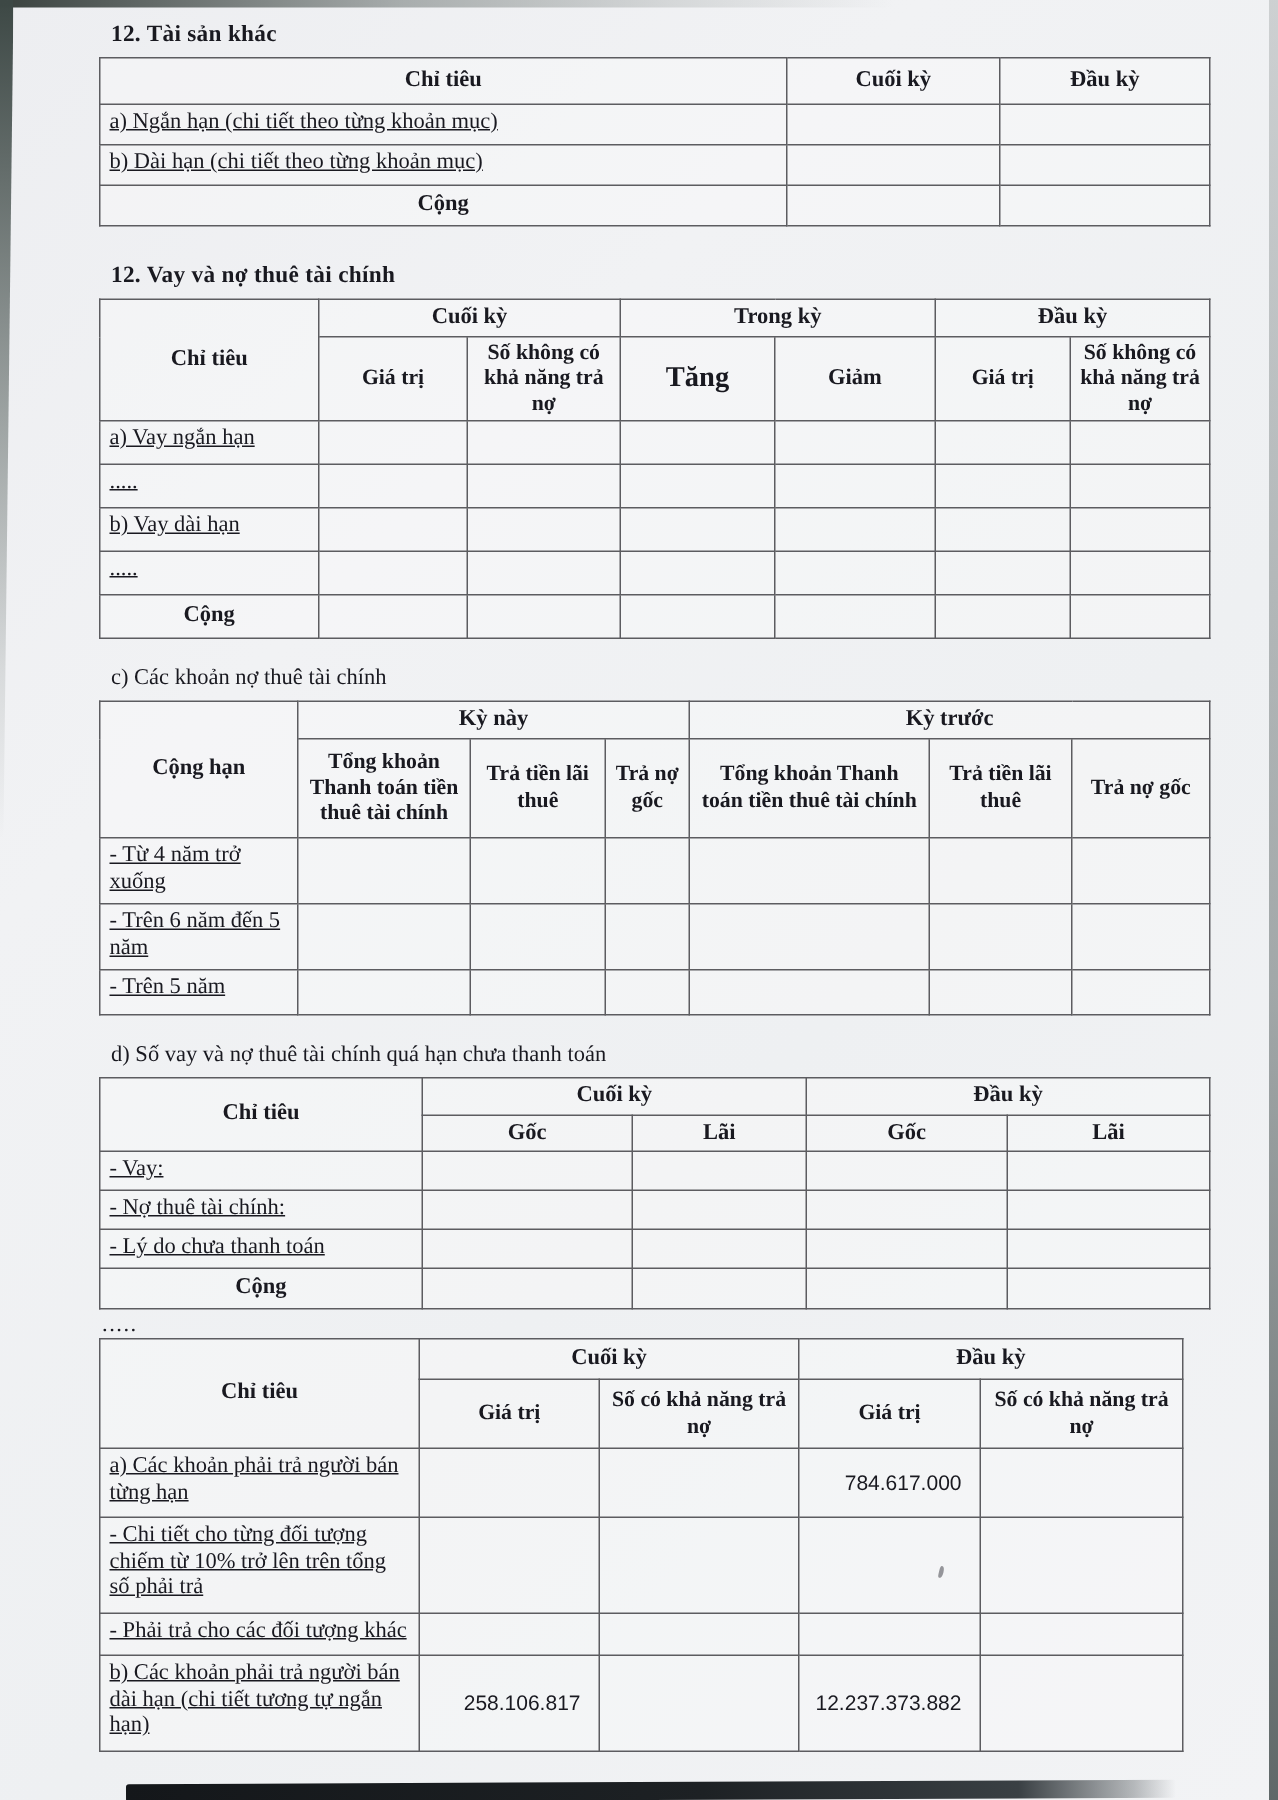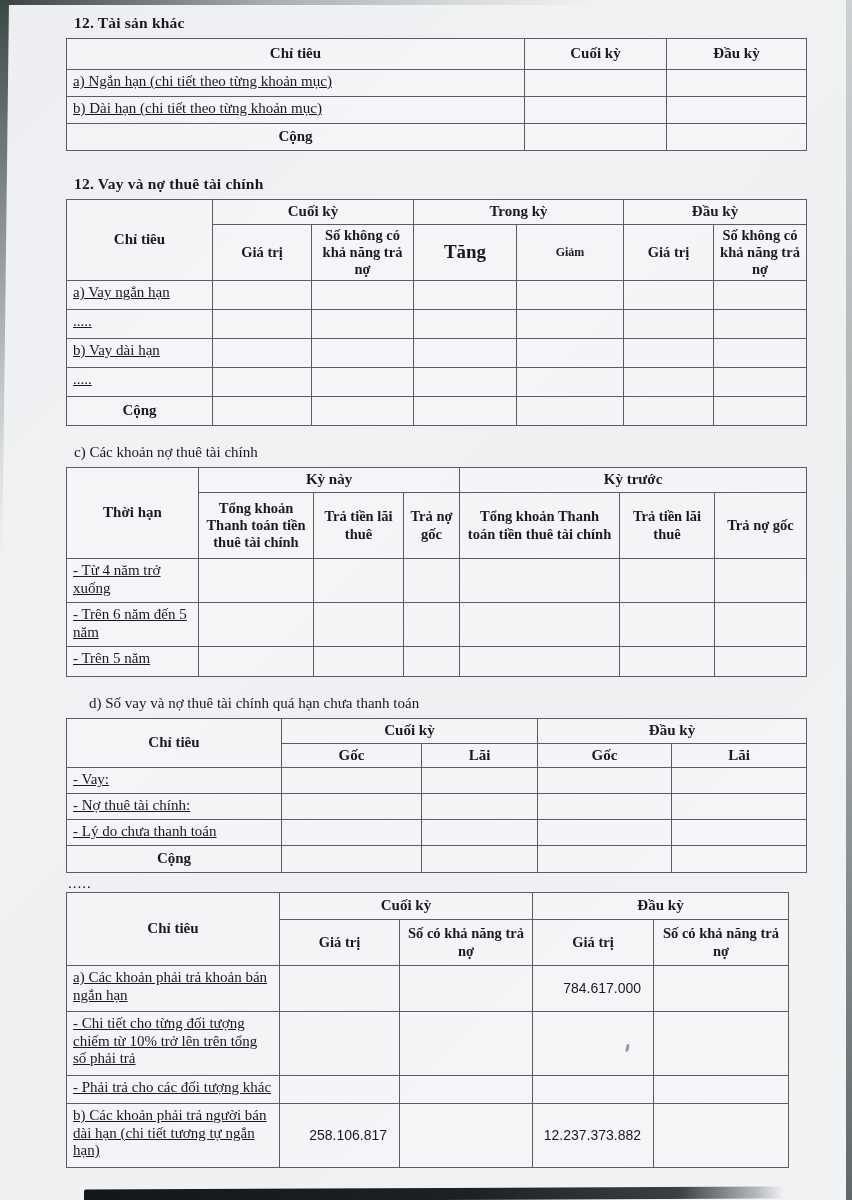--- a/index.html
+++ b/index.html
@@ -99,21 +99,21 @@
         <tr style="height:25px">
       <th rowspan="2">Chỉ tiêu</th>
       <th colspan="2">Cuối kỳ</th>
       <th colspan="2">Trong kỳ</th>
       <th colspan="2">Đầu kỳ</th>
     </tr>
     <tr style="height:56px">
       <th style="font-size:14.5px">Giá trị</th>
       <th style="font-size:14.5px">Số không có khả năng trả nợ</th>
       <th style="font-size:19px">Tăng</th>
-      <th style="font-size:12px">Giảm</th>
+      <th style="font-size:15px">Giảm</th>
       <th style="font-size:14.5px">Giá trị</th>
       <th style="font-size:14.5px">Số không có khả năng trả nợ</th>
     </tr>
     <tr style="height:29px">
       <td class="stub">a) Vay ngắn hạn</td>
       <td></td>
           <td></td>
       <td></td>
           <td></td>
       <td></td>
@@ -164,21 +164,21 @@
       <col style="width:132px">
         <col style="width:115px">
         <col style="width:90px">
         <col style="width:56px">
       <col style="width:160px">
         <col style="width:95px">
         <col style="width:92px">
     </colgroup>
     <tbody>
         <tr style="height:25px">
-      <th rowspan="2">Thời hạn</th>
+      <th rowspan="2">Cộng hạn</th>
       <th colspan="3">Kỳ này</th>
       <th colspan="3">Kỳ trước</th>
     </tr>
     <tr style="height:66px">
       <th style="font-size:14.5px">Tổng khoản Thanh toán tiền thuê tài chính</th>
       <th style="font-size:14.5px">Trả tiền lãi thuê</th>
       <th style="font-size:14.5px">Trả nợ gốc</th>
       <th style="font-size:14.5px">Tổng khoản Thanh toán tiền thuê tài chính</th>
       <th style="font-size:14.5px">Trả tiền lãi thuê</th>
       <th style="font-size:14.5px">Trả nợ gốc</th>
@@ -206,21 +206,21 @@
       <td></td>
           <td></td>
       <td></td>
           <td></td>
       <td></td>
           <td></td>
     </tr>
   </tbody>
     </table>
 
-  <div class="sub-title gap-md" style="margin-left:23px">d) Số vay và nợ thuê tài chính quá hạn chưa thanh toán</div>
+  <div class="sub-title gap-md" style="margin-left:8px">d) Số vay và nợ thuê tài chính quá hạn chưa thanh toán</div>
   <table>
     <colgroup>
       <col style="width:215px">
         <col style="width:140px">
         <col style="width:116px">
       <col style="width:134px">
         <col style="width:135px">
     </colgroup>
     <tbody>
         <tr style="height:25px">
@@ -281,21 +281,21 @@
       <th colspan="2">Cuối kỳ</th>
       <th colspan="2">Đầu kỳ</th>
     </tr>
     <tr style="height:46px">
       <th style="font-size:14.5px">Giá trị</th>
       <th style="font-size:14.5px">Số có khả năng trả nợ</th>
       <th style="font-size:14.5px">Giá trị</th>
       <th style="font-size:14.5px">Số có khả năng trả nợ</th>
     </tr>
     <tr style="height:46px">
-      <td class="stub">a) Các khoản phải trả khoản bán ngắn hạn</td>
+      <td class="stub">a) Các khoản phải trả người bán từng hạn</td>
       <td class="num"></td>
       <td class="num"></td>
       <td class="num">784.617.000</td>
       <td class="num"></td>
     </tr>
     <tr style="height:64px">
       <td class="stub">- Chi tiết cho từng đối tượng chiếm từ 10% trở lên trên tổng số phải trả</td>
       <td class="num"></td>
       <td class="num"></td>
       <td class="num"></td>

